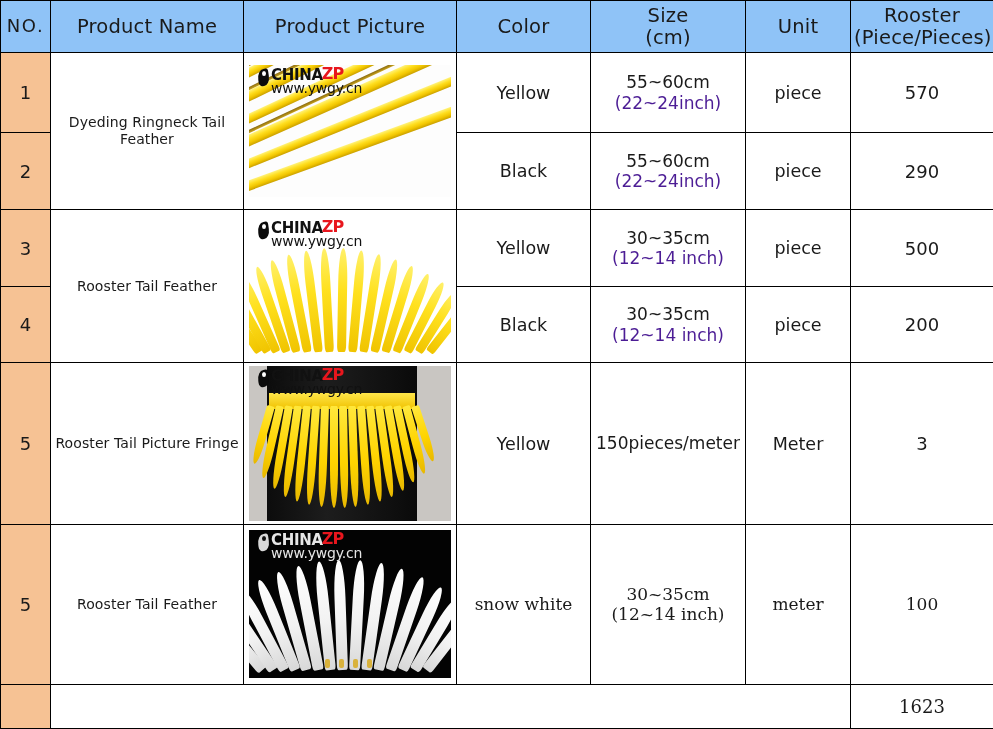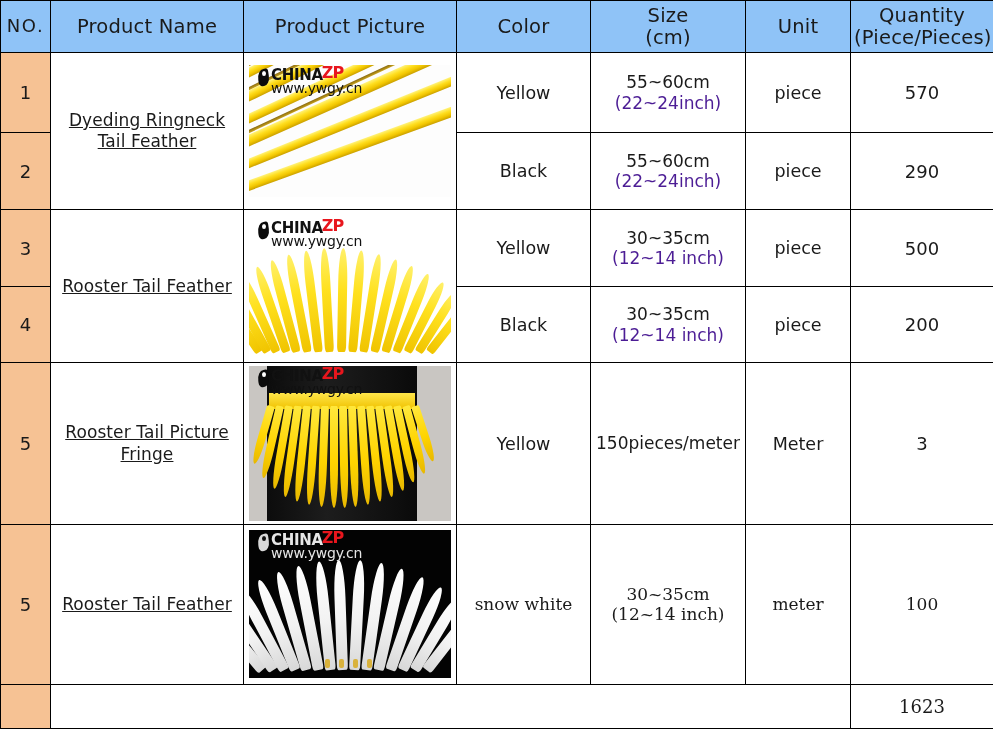--- a/index.html
+++ b/index.html
@@ -49,24 +49,23 @@
   th.th-no { letter-spacing: 1.6px; font-size: 18px; }
 
   td.no-cell {
     background: #f6c294;
     font-size: 18px;
     font-weight: bold;
   }
   td.no-cell.total-no { background: #f6c294; }
 
   td.name-cell {
-    font-size: 17px;
+    font-size: 14px;
     line-height: 1.25;
     letter-spacing: 0.1px;
-    text-decoration: underline;
   }
   td.color-cell { font-size: 17.5px; }
   td.unit-cell  { font-size: 17.5px; }
   td.qty-cell   { font-size: 18px; }
   td.size-cell  { font-size: 17px; line-height: 1.2; }
   .size-cm { display: block; color: #1a1a1a; }
   .size-in { display: block; color: #4c1d95; }
   .size-in.plain { color: #1a1a1a; }
   td.serif-cell { font-family: "DejaVu Serif", serif; font-size: 17px; }
   td.serif-cell .size-cm, td.serif-cell .size-in { font-family: "DejaVu Serif", serif; }
@@ -117,21 +116,21 @@
   }
   .zp-bird::after {
     content: "";
     position: absolute;
     left: 5px; top: 3px;
     width: 4px; height: 5px;
     background: #ffffff;
     border-radius: 50%;
   }
   .zp-textblock { display: flex; flex-direction: column; }
-  .zp-row1 { display: flex; align-items: flex-start; }
+  .zp-row1 { display: flex; align-items: center; }
   .zp-china {
     font-family: "DejaVu Sans", sans-serif;
     font-weight: bold;
     font-size: 15px;
     color: #111111;
     letter-spacing: -0.3px;
   }
   .zp-zp {
     font-family: "DejaVu Sans", sans-serif;
     font-weight: bold;
@@ -241,21 +240,21 @@
         <th class="th-no">NO.</th>
         <th>Product Name</th>
         <th>Product Picture</th>
         <th>Color</th>
         <th>
           <span>Size</span><br>
           <span>(cm)</span>
         </th>
         <th>Unit</th>
         <th>
-          <span>Quantity</span><br>
+          <span>Rooster</span><br>
           <span>(Piece/Pieces)</span>
         </th>
       </tr>
     </thead>
     <tbody>
 
       <tr style="height:80px;">
         <td class="no-cell">1</td>
         <td class="name-cell" rowspan="2">Dyeding Ringneck Tail Feather</td>
         <td class="pic-cell" rowspan="2">

